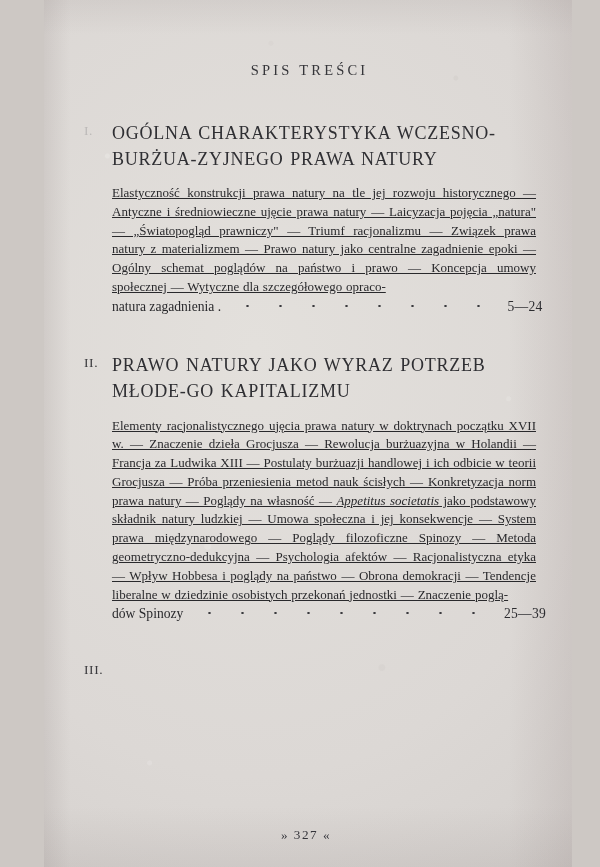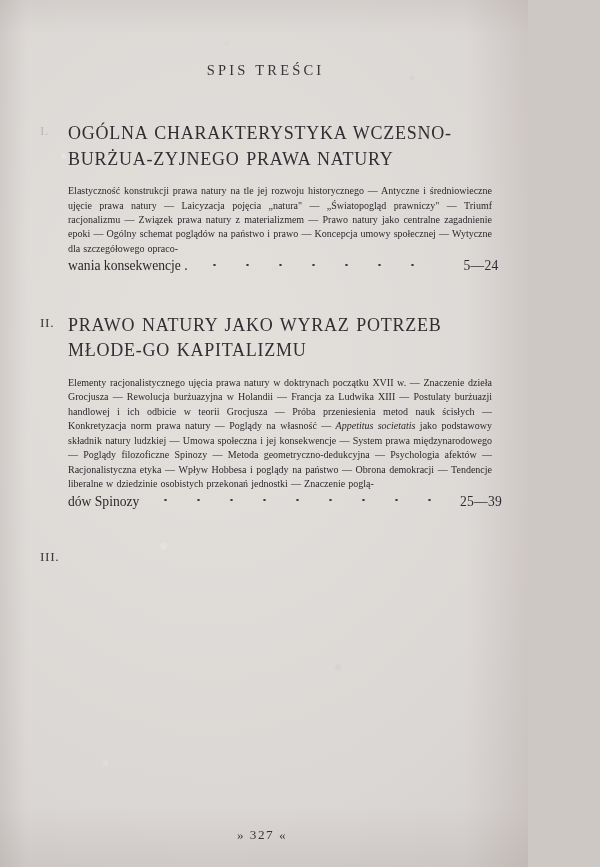--- a/index.html
+++ b/index.html
@@ -9,20 +9,21 @@
   }
   .page {
     position: relative;
     width: 528px;
     height: 867px;
     overflow: hidden;
     background:
       radial-gradient(ellipse 120% 90% at 40% 40%, #e3e0dc 0%, #dcd8d5 55%, #d4d0cd 85%, #cfcac8 100%);
     font-family: "Liberation Serif", "DejaVu Serif", serif;
     color: #2b2b2d;
+    margin-left: 44px;
   }
   
   .grain {
     position: absolute;
     inset: 0;
     pointer-events: none;
     opacity: .55;
     background-image:
       radial-gradient(circle at 12% 18%, rgba(255,255,255,.35) 0 2px, transparent 3px),
       radial-gradient(circle at 78% 9%, rgba(120,110,105,.10) 0 2px, transparent 3px),
@@ -92,26 +93,27 @@
     letter-spacing: .75px;
     line-height: 1.42;
     color: #2f2f33;
     word-spacing: 1.4px;
   }
 
   .sec-body {
     margin: 12px 0 0 0;
     padding-left: 68px;
     padding-right: 36px;
-    font-size: 10px;
+    font-size: 13px;
     line-height: 1.445;
     text-align: justify;
     text-align-last: left;
     word-spacing: .6px;
     color: #29292c;
+    text-decoration: underline;
   }
   .sec-body i { font-style: italic; }
 
   
   .leader-line {
     display: flex;
     align-items: baseline;
     padding-left: 68px;
     padding-right: 18px;
     font-size: 13.6px;
@@ -172,21 +174,21 @@
 
     <h1 class="doc-title">SPIS TREŚCI</h1>
 
     <div class="section sec-1">
       <div class="sec-head">
         <div class="sec-num faded">I.</div>
         <div class="sec-title">OGÓLNA CHARAKTERYSTYKA WCZESNO-BURŻUA-ZYJNEGO PRAWA NATURY</div>
       </div>
       <p class="sec-body">Elastyczność konstrukcji prawa natury na tle jej rozwoju historycznego — Antyczne i średniowieczne ujęcie prawa natury — Laicyzacja pojęcia „natura" — „Światopogląd prawniczy" — Triumf racjonalizmu — Związek prawa natury z materializmem — Prawo natury jako centralne zagadnienie epoki — Ogólny schemat poglądów na państwo i prawo — Koncepcja umowy społecznej — Wytyczne dla szczegółowego opraco-</p>
       <div class="leader-line">
-        <span class="leader-tail">wania konsekwencje .</span>
+        <span class="leader-tail">natura zagadnienia .</span>
         <span class="dots"></span>
         <span class="pagerange">5—24</span>
       </div>
     </div>
 
     <div class="section sec-2">
       <div class="sec-head">
         <div class="sec-num">II.</div>
         <div class="sec-title">PRAWO NATURY JAKO WYRAZ POTRZEB MŁODE-GO KAPITALIZMU</div>
       </div>

